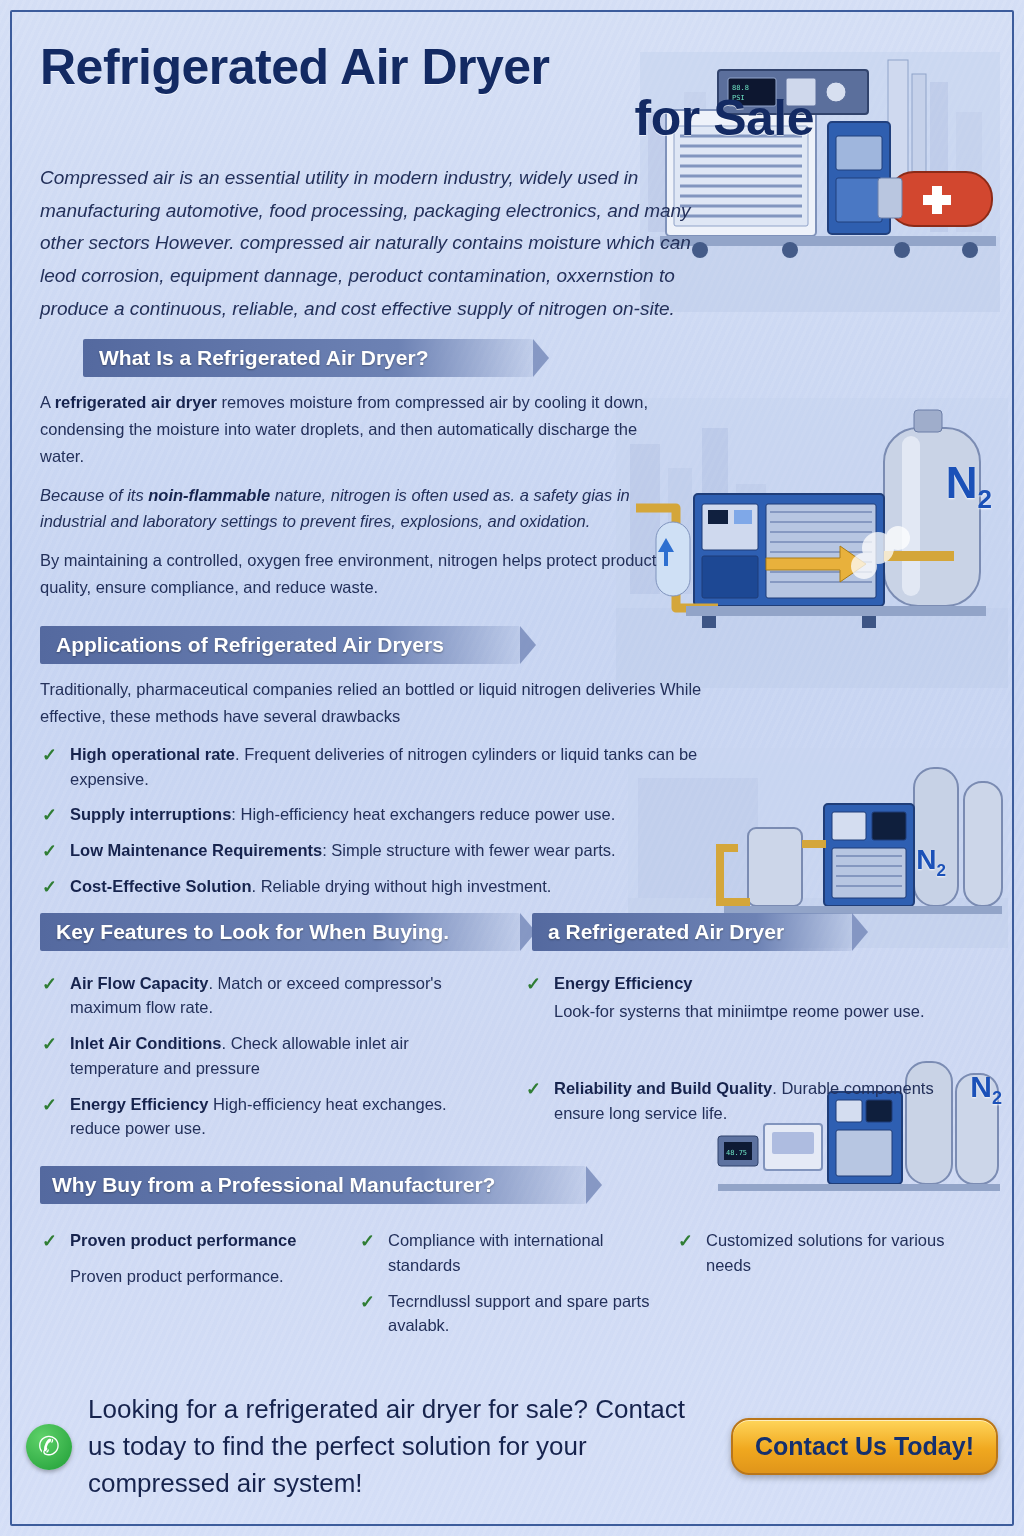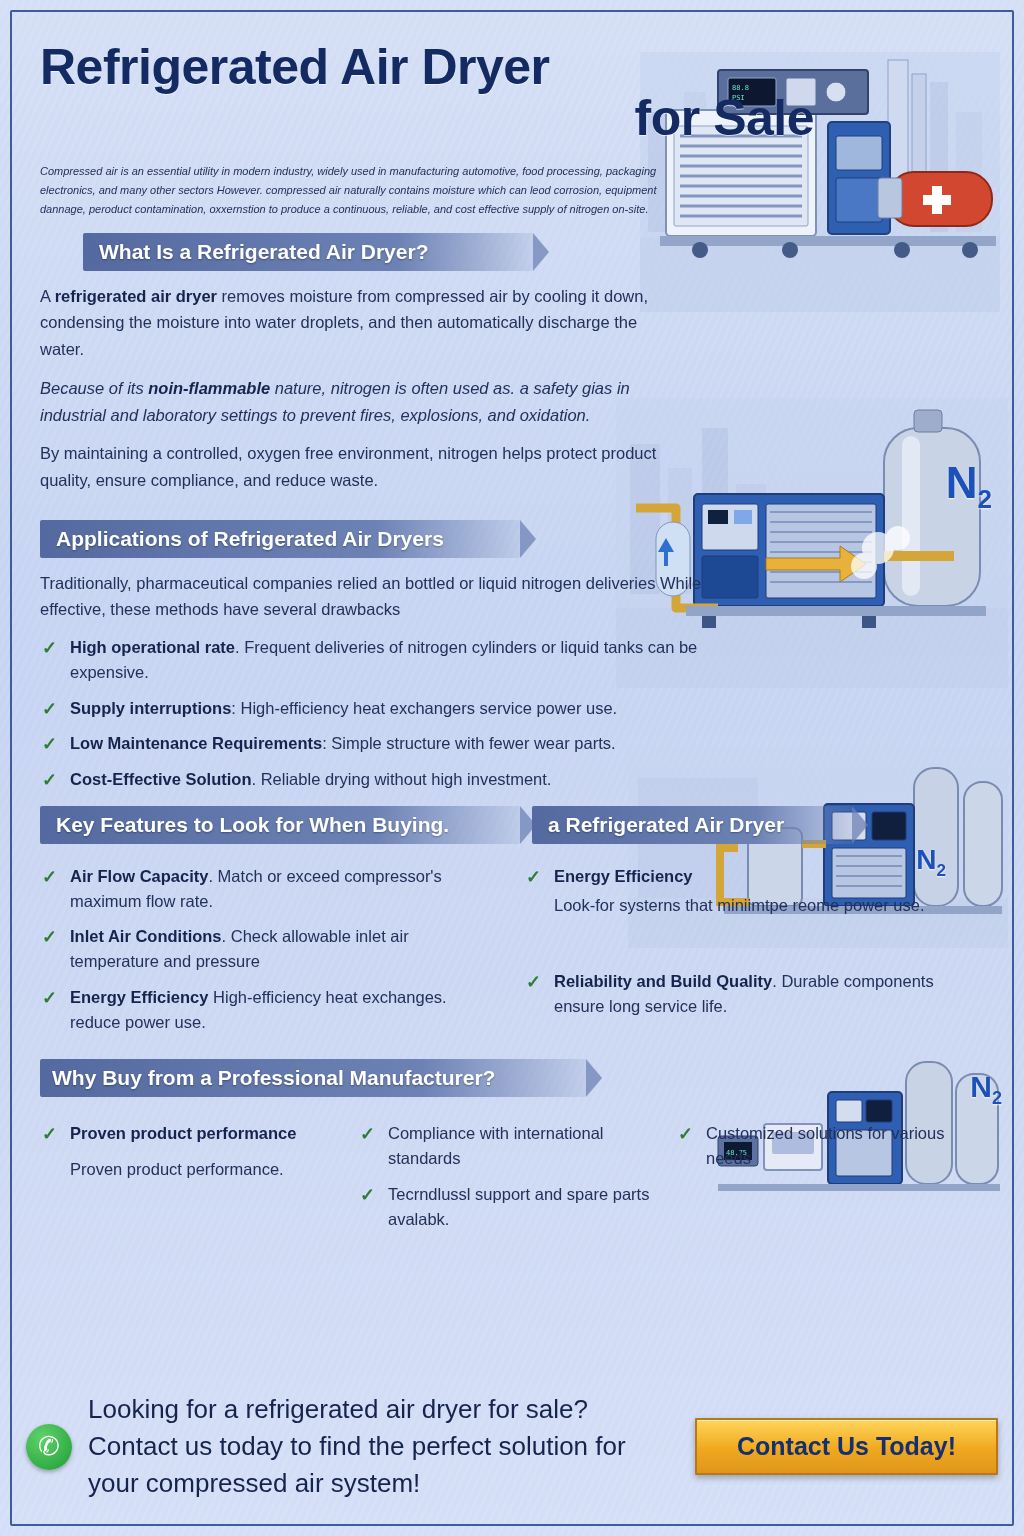--- a/index.html
+++ b/index.html
@@ -37,21 +37,21 @@
   }
   .title .l2{display:block;text-align:right;padding-right:170px;}
   .subtitle{
     margin:16px 0 0 0;
     font-size:22px;color:#1d3a74;font-weight:bold;
     text-shadow:0 1px 0 rgba(255,255,255,.5);
   }
   .intro{
     margin:18px 0 0 0;
     width:660px;
-    font-size:11px;line-height:1.72;color:#23305a;
+    font-size:19px;line-height:1.72;color:#23305a;
     font-style:italic;
   }
 
   .band{
     position:relative;
     margin:14px 0 0 0;
     display:inline-block;
     padding:7px 34px 7px 16px;
     background:linear-gradient(90deg,#54699f 0%, #6d82b4 70%, rgba(120,140,185,.15) 100%);
     color:#fff;font-size:21px;font-weight:bold;
@@ -103,23 +103,23 @@
     display:flex;align-items:center;justify-content:center;
     color:#fff;font-size:26px;flex:0 0 auto;
     box-shadow:0 2px 4px rgba(0,0,0,.3);
   }
   .cta-text{
     flex:1;font-size:26px;line-height:1.42;color:#16234d;
   }
   .cta-btn{
     flex:0 0 auto;
     background:linear-gradient(180deg,#ffd55a 0%, #f0a81f 55%, #e0951a 100%);
-    border:2px solid #b9761a;border-radius:1px;
+    border:2px solid #b9761a;border-radius:18px;
     color:#14306e;font-size:25px;font-weight:bold;
-    padding:12px 40px;
+    padding:12px 22px;
     box-shadow:0 3px 6px rgba(0,0,0,.28), inset 0 1px 0 rgba(255,255,255,.6);
     cursor:pointer;
   }
 
   
   .art{position:absolute;z-index:1;}
   .art1{right:24px;top:52px;width:360px;height:260px;}
   .art2{right:16px;top:398px;width:392px;height:290px;}
   .art3{right:16px;top:748px;width:380px;height:200px;}
   .art4{right:16px;top:1048px;width:300px;height:160px;}
@@ -319,21 +319,21 @@
     <div class="band w2">Applications of Refrigerated Air Dryers</div>
     <div class="sec-body" style="width:680px;">
       <p class="p">Traditionally, pharmaceutical companies relied an bottled or liquid nitrogen deliveries While effective, these methods have several drawbacks</p>
       <ul class="checks">
         <li>
           <span class="tick">✓</span>
           <b>High operational rate</b><span>. Frequent deliveries of nitrogen cylinders or liquid tanks can be expensive.</span>
         </li>
         <li>
           <span class="tick">✓</span>
-          <b>Supply interruptions</b><span>: High-efficiency heat exchangers service power use.</span>
+          <b>Supply interruptions</b><span>: High-efficiency heat exchangers reduce power use.</span>
         </li>
         <li>
           <span class="tick">✓</span>
           <b>Low Maintenance Requirements</b><span>: Simple structure with fewer wear parts.</span>
         </li>
         <li>
           <span class="tick">✓</span>
           <b>Cost-Effective Solution</b><span>. Reliable drying without high investment.</span>
         </li>
       </ul>

